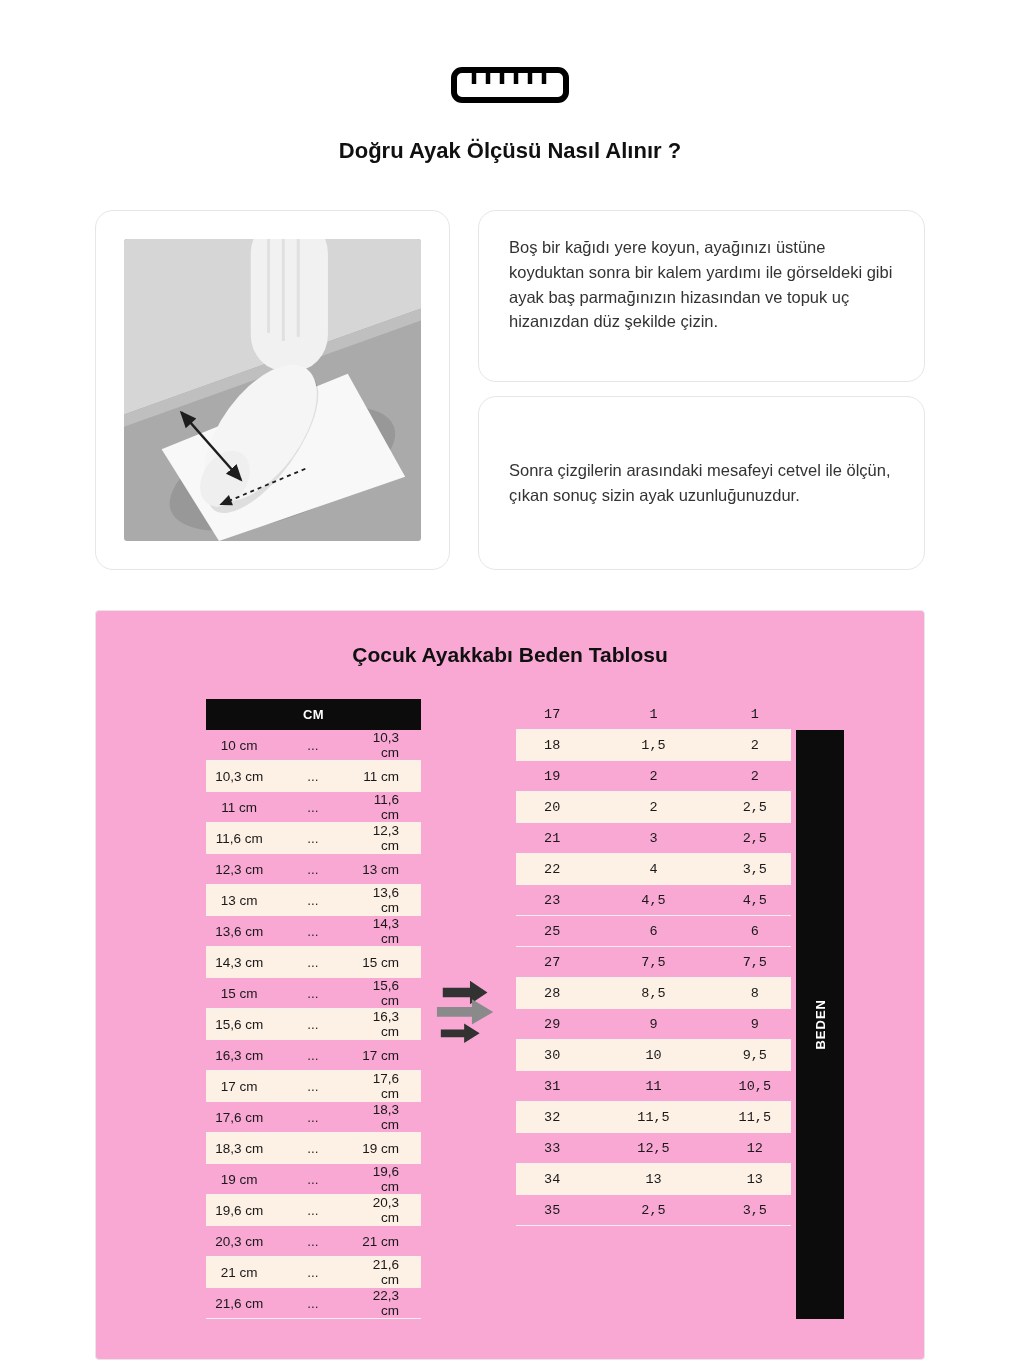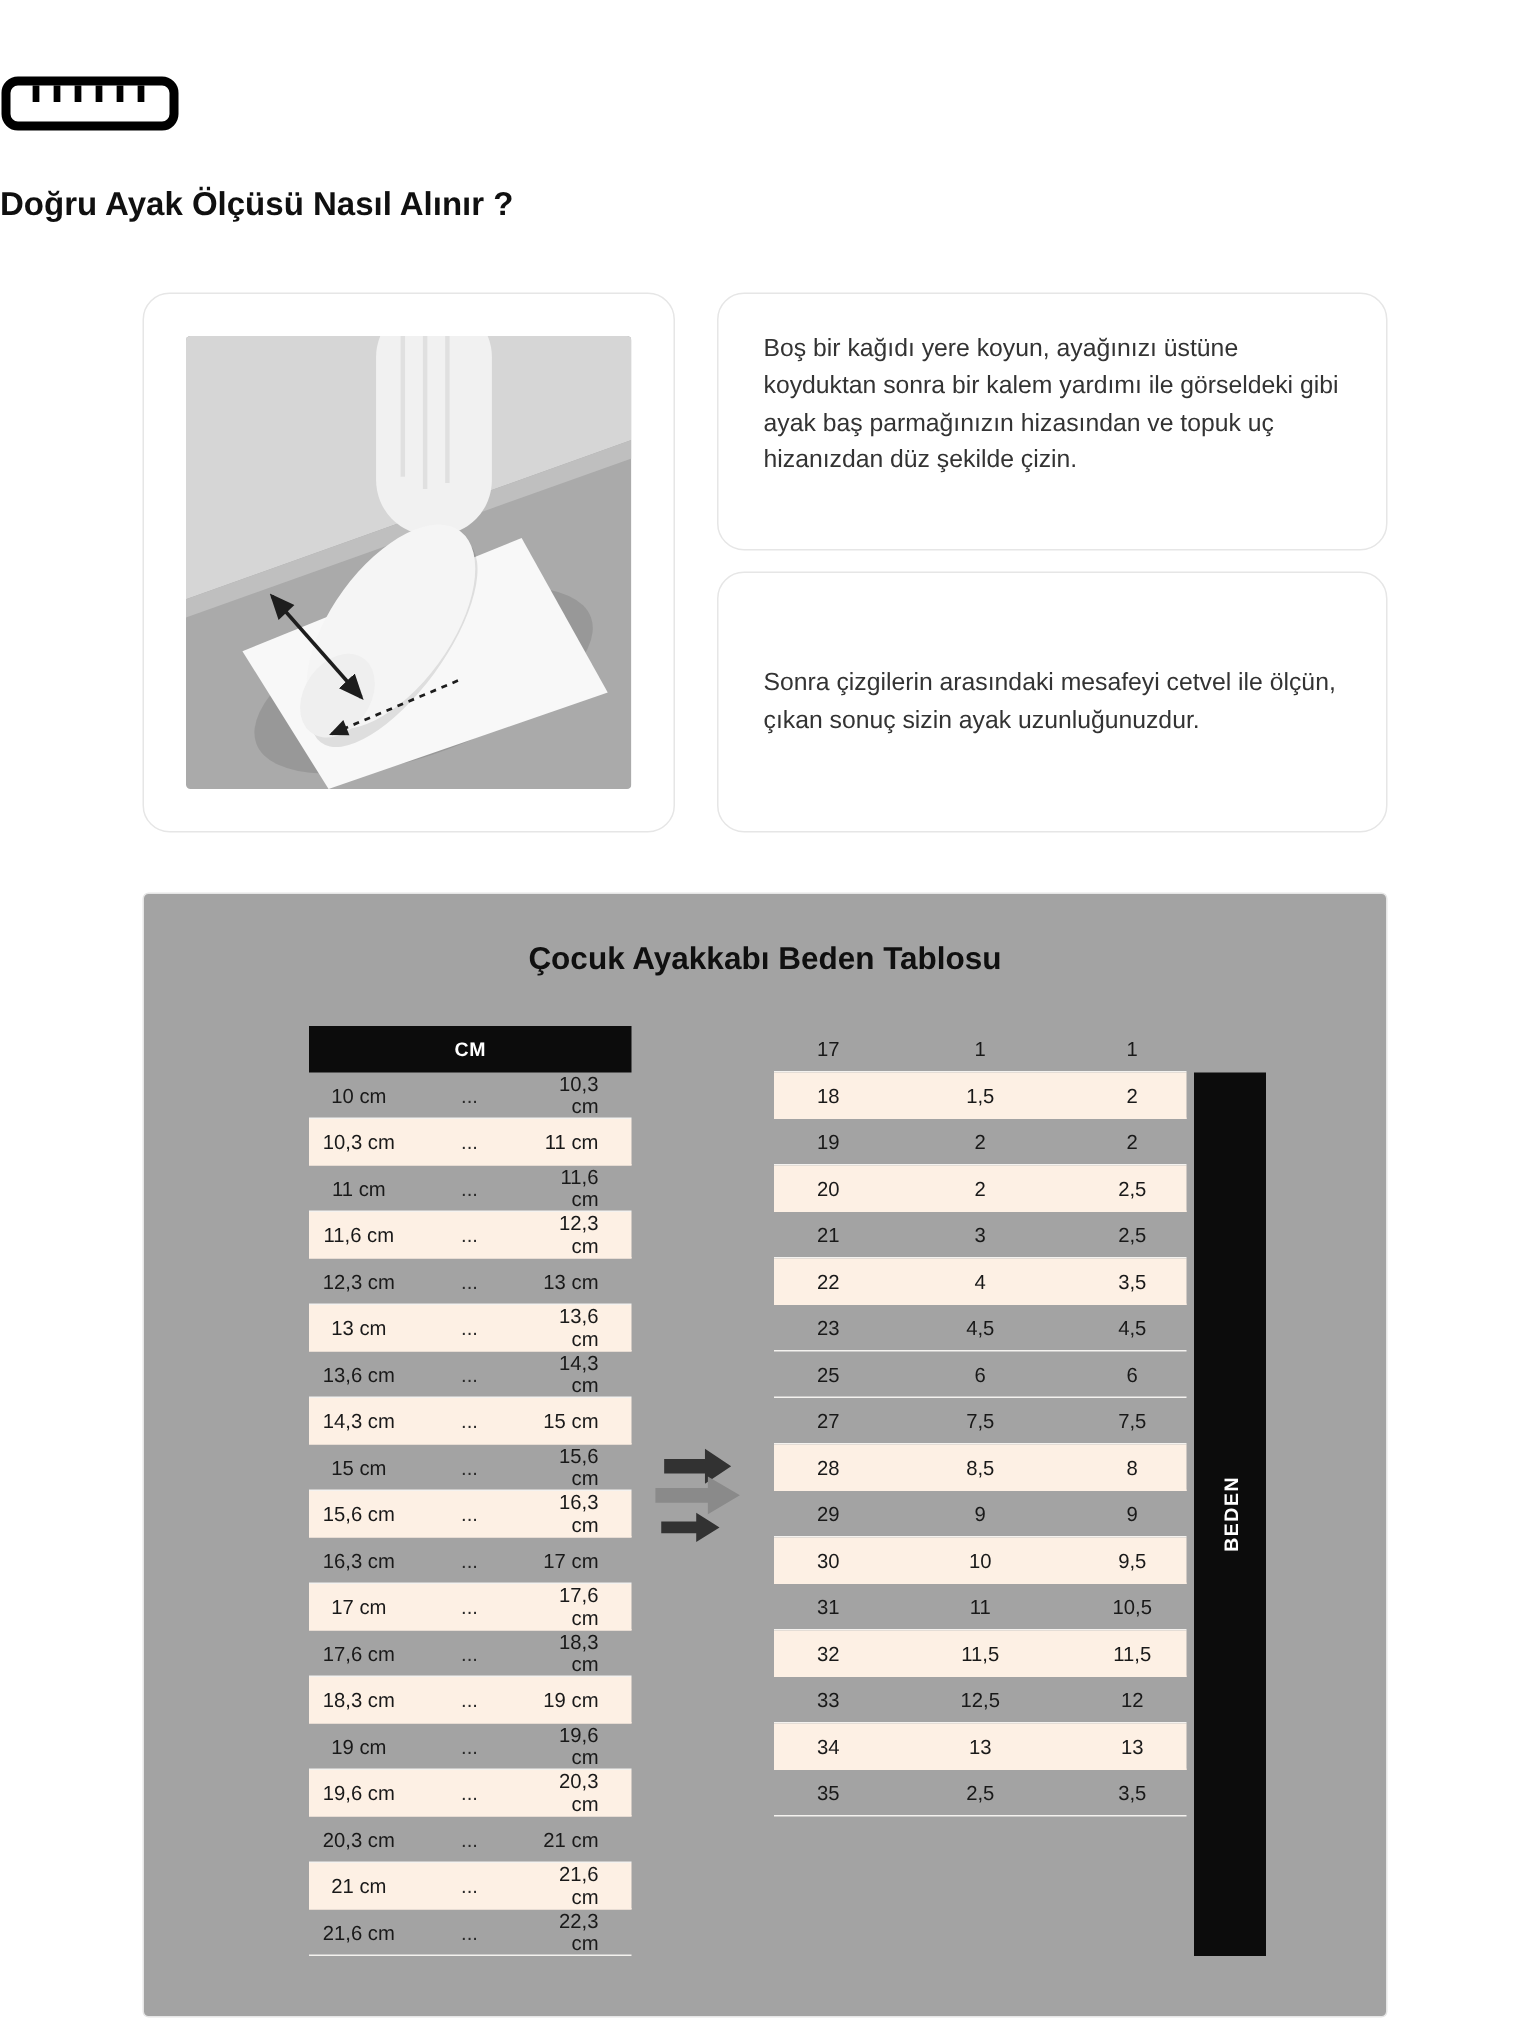--- a/index.html
+++ b/index.html
@@ -9,21 +9,21 @@
     --ink:#161616;
   }
   *{ box-sizing:border-box; margin:0; padding:0; }
   html,body{ background:#ffffff; }
   body{
     width:1020px; min-height:1360px; margin:0 auto;
     font-family:"Liberation Sans", sans-serif; color:var(--ink);
   }
 
   
-  .page-header{ text-align:left; padding-top:48px; }
+  .page-header{ text-align:center; padding-top:64px; }
   .ruler-wrap svg{ width:120px; height:42px; display:inline-block; }
   .page-title{ font-size:22px; font-weight:700; margin-top:28px; color:#101010; }
 
   
   .guide-row{ display:flex; gap:28px; margin:46px 95px 0; }
   .image-card{
     width:355px; height:360px; flex:0 0 355px;
     border:1px solid var(--card-border); border-radius:18px; padding:28px;
     background:#fff;
   }
@@ -35,21 +35,21 @@
     border:1px solid var(--card-border); border-radius:18px;
     padding:24px 30px; font-size:16.5px; line-height:1.5; color:#333;
     background:#fff;
   }
   .text-card.first{ height:172px; display:flex; align-items:flex-start; }
   .text-card.second{ height:174px; display:flex; align-items:center; }
 
   
   .table-card{
     margin:40px 95px 0; border:1px solid var(--card-border); border-radius:4px;
-    padding:32px 0 40px; background:#a3a3a3;
+    padding:32px 0 40px; background:#f9a8d4;
   }
   .table-title{ text-align:center; font-size:21px; font-weight:700; color:#101010; }
 
   .tables{ display:flex; align-items:flex-start; margin-top:32px; }
 
   .thead{
     background:var(--header-bg); color:#fff; height:31px;
     display:flex; align-items:center; justify-content:center;
     font-size:13px; font-weight:700; letter-spacing:.3px;
   }
@@ -66,21 +66,21 @@
 
   .arrow-block{
     width:95px; flex:0 0 95px; align-self:center;
     display:flex; align-items:center; justify-content:center;
   }
   .arrow-block svg{ width:68px; height:70px; }
 
   .size-table{ width:275px; flex:0 0 275px; }
   .size-table .thead{ justify-content:stretch; }
   .size-table .hcell{ flex:1; text-align:center; }
-  .size-table .sc{ flex:1; text-align:center; }
+  .size-table .sc{ flex:1; text-align:center;font-family:Liberation Mono, monospace; }
 
   .beden-bar{
     width:48px; flex:0 0 48px; height:589px; margin-top:31px; margin-left:5px;
     background:var(--header-bg); color:#fff;
     display:flex; align-items:center; justify-content:center;
   }
   .beden-text{
     writing-mode:vertical-rl; transform:rotate(180deg);
     font-size:13px; font-weight:700; letter-spacing:1px;
   }

